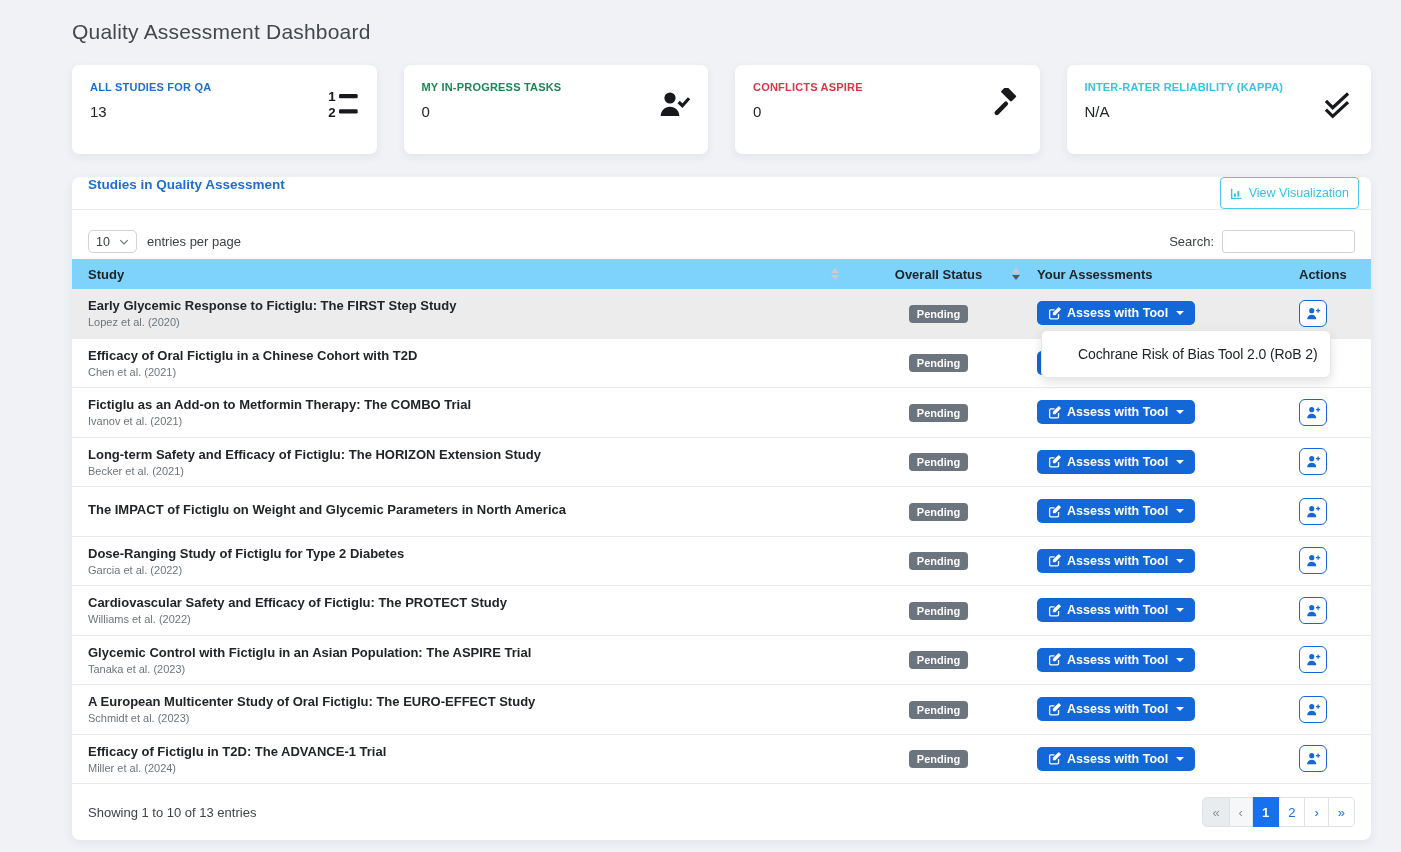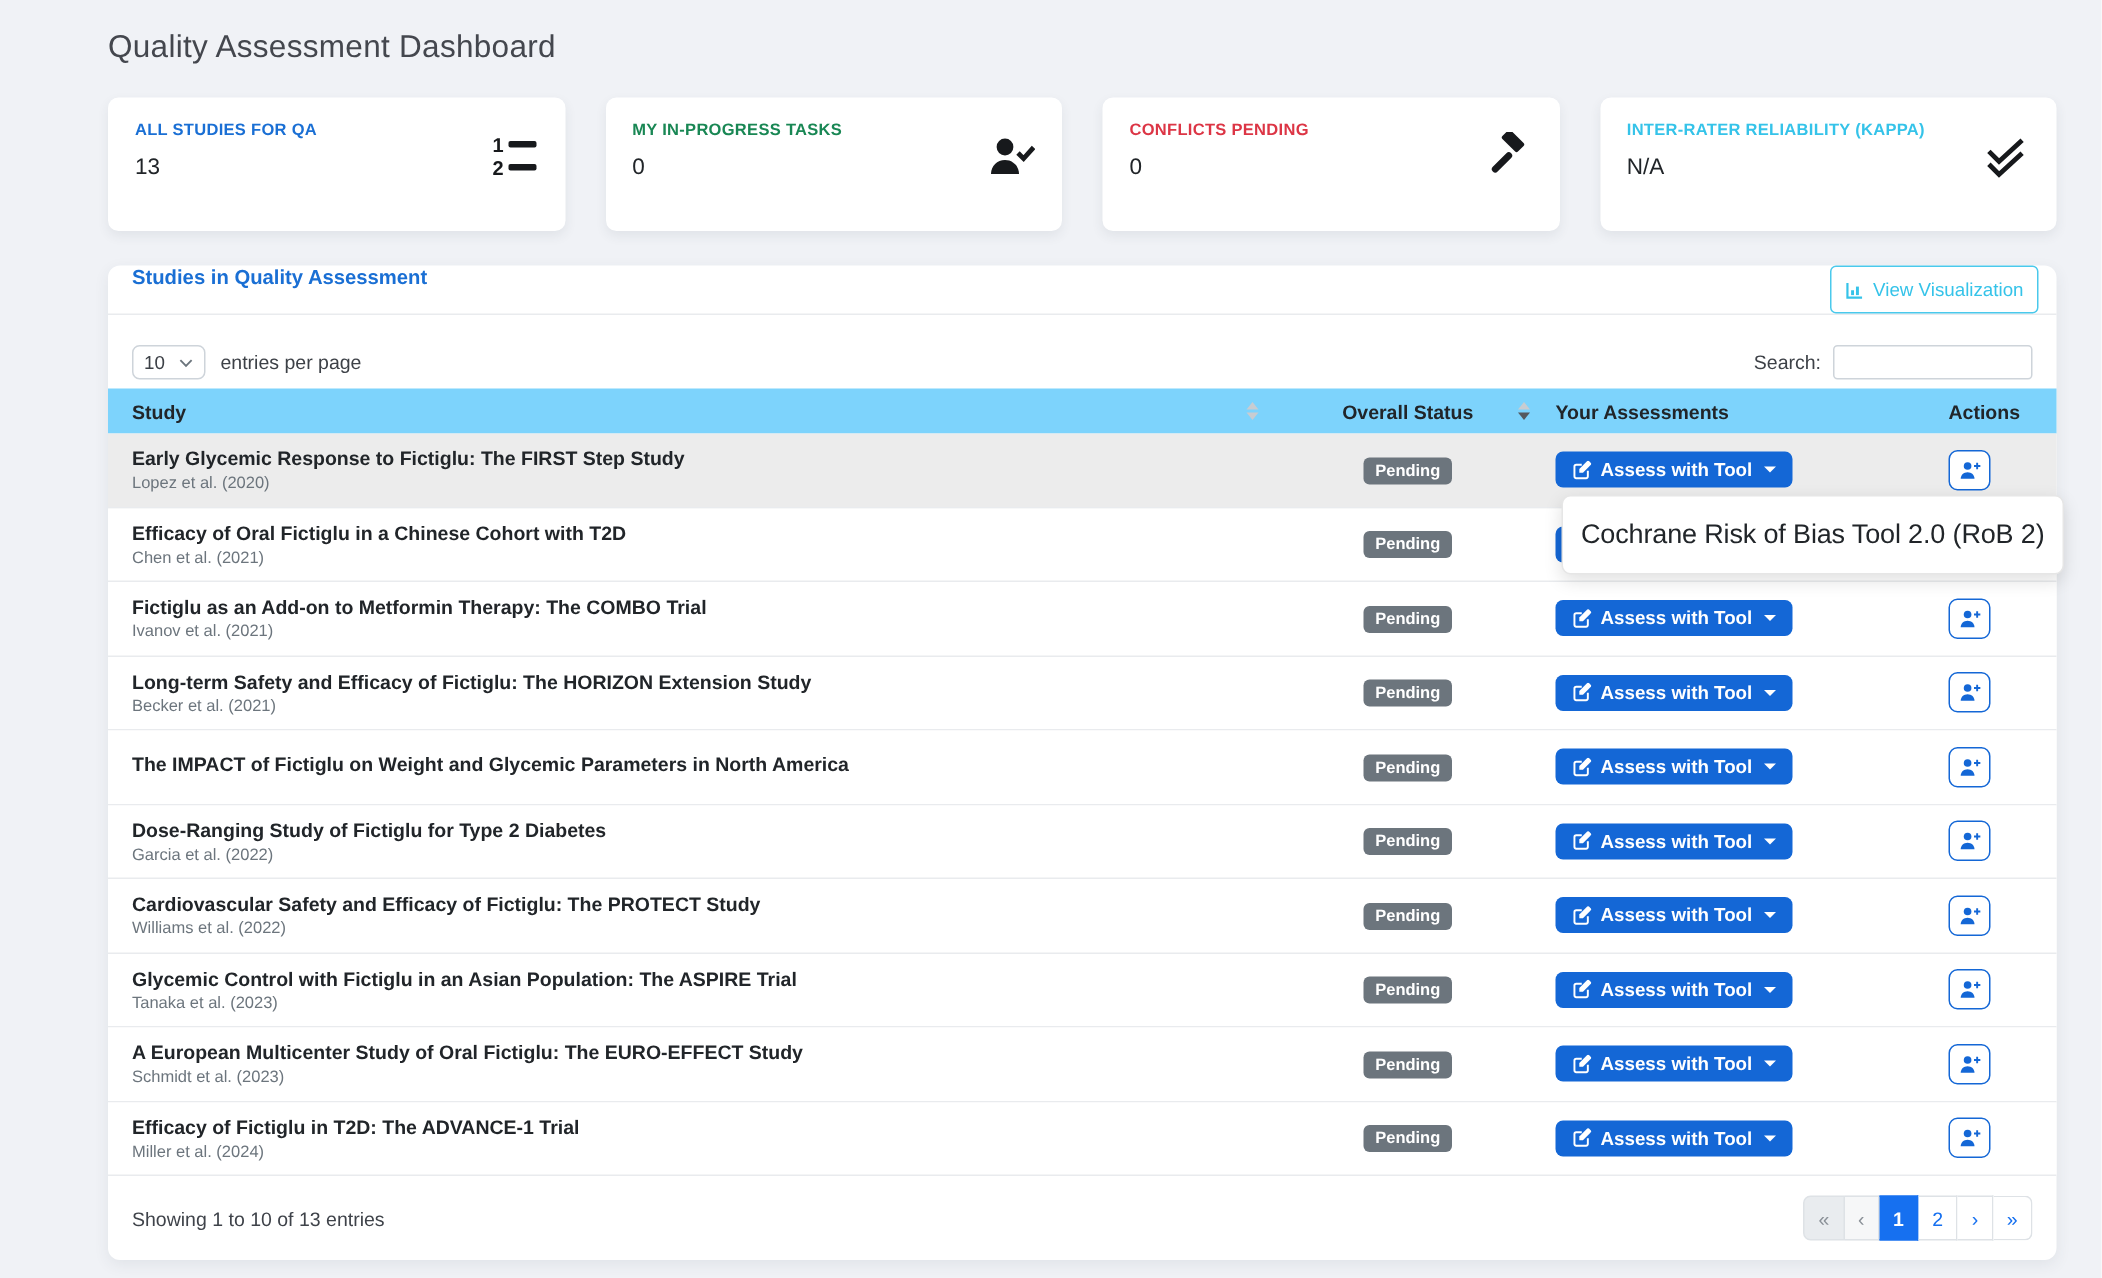--- a/index.html
+++ b/index.html
@@ -67,21 +67,21 @@
   .caret { width:0; height:0; border-left:4px solid transparent; border-right:4px solid transparent;
            border-top:4px solid #fff; margin-left:2px; }
   .cell-actions { width:95px; padding-left:23px; }
   .btn-assign { width:28px; height:27px; border:1px solid #1467d6; background:#fff; color:#1467d6;
                 border-radius:6px; display:inline-flex; align-items:center; justify-content:center; padding:0; cursor:pointer; }
   .btn-assign svg { width:17px; height:17px; }
 
   
   .dropdown-menu { position:absolute; left:969px; top:153px; background:#fff; border:1px solid #e6e6e6;
                    border-radius:6px; box-shadow:0 4px 12px rgba(0,0,0,.12); padding:7px 0; z-index:30; }
-  .dropdown-item { font-size:18px; letter-spacing:-.1px; color:#212529; padding:8px 12px; white-space:nowrap; cursor:pointer; }
+  .dropdown-item { font-size:14px; letter-spacing:-.1px; color:#212529; padding:8px 12px; white-space:nowrap; cursor:pointer;margin-left:24px; }
 
   
   .tfoot { display:flex; justify-content:space-between; align-items:center; padding:13px 16px 13px; }
   .showing { font-size:13px; color:#3f434a; }
   .pagination { display:flex; }
   .page-item { min-width:22px; height:30px; padding:0 9px; display:flex; align-items:center; justify-content:center;
                font-size:13px; border:1px solid #dee2e6; border-left:none; background:#fff; color:#1670f0; cursor:pointer; }
   .page-item:first-child { border-left:1px solid #dee2e6; border-radius:5px 0 0 5px; }
   .page-item:last-child { border-radius:0 5px 5px 0; }
   .page-item[data-state="disabled-shaded"] { background:#e9ecef; color:#8a9097; cursor:default; }
@@ -113,21 +113,21 @@
       <div class="stat-value">0</div>
       <span class="stat-icon">
         <svg viewBox="0 0 24 24">
             <circle cx="9" cy="7.5" r="4.2"></circle>
             <path d="M2 21c0-4 3.1-7 7-7s7 3 7 7z"></path>
             <path d="M15.5 10.5l2.8 2.8 5-5.6" stroke="currentColor" stroke-width="2.4" fill="none"></path>
           </svg>
       </span>
     </div>
     <div class="stat-card">
-      <div class="stat-label" style="color: rgb(220, 53, 69);">CONFLICTS PENDING</div>
+      <div class="stat-label" style="color: rgb(220, 53, 69);">CONFLICTS ASPIRE</div>
       <div class="stat-value">0</div>
       <span class="stat-icon">
         <svg viewBox="0 0 24 24">
             <rect x="8.5" y="1.5" width="11" height="6" rx="1" transform="rotate(45 14 4.5)"></rect>
             <rect x="2" y="13.5" width="13" height="3.4" rx="1.7" transform="rotate(-45 8.5 15.2)"></rect>
           </svg>
       </span>
     </div>
     <div class="stat-card">
       <div class="stat-label" style="color: rgb(53, 195, 233);">INTER-RATER RELIABILITY (KAPPA)</div>

